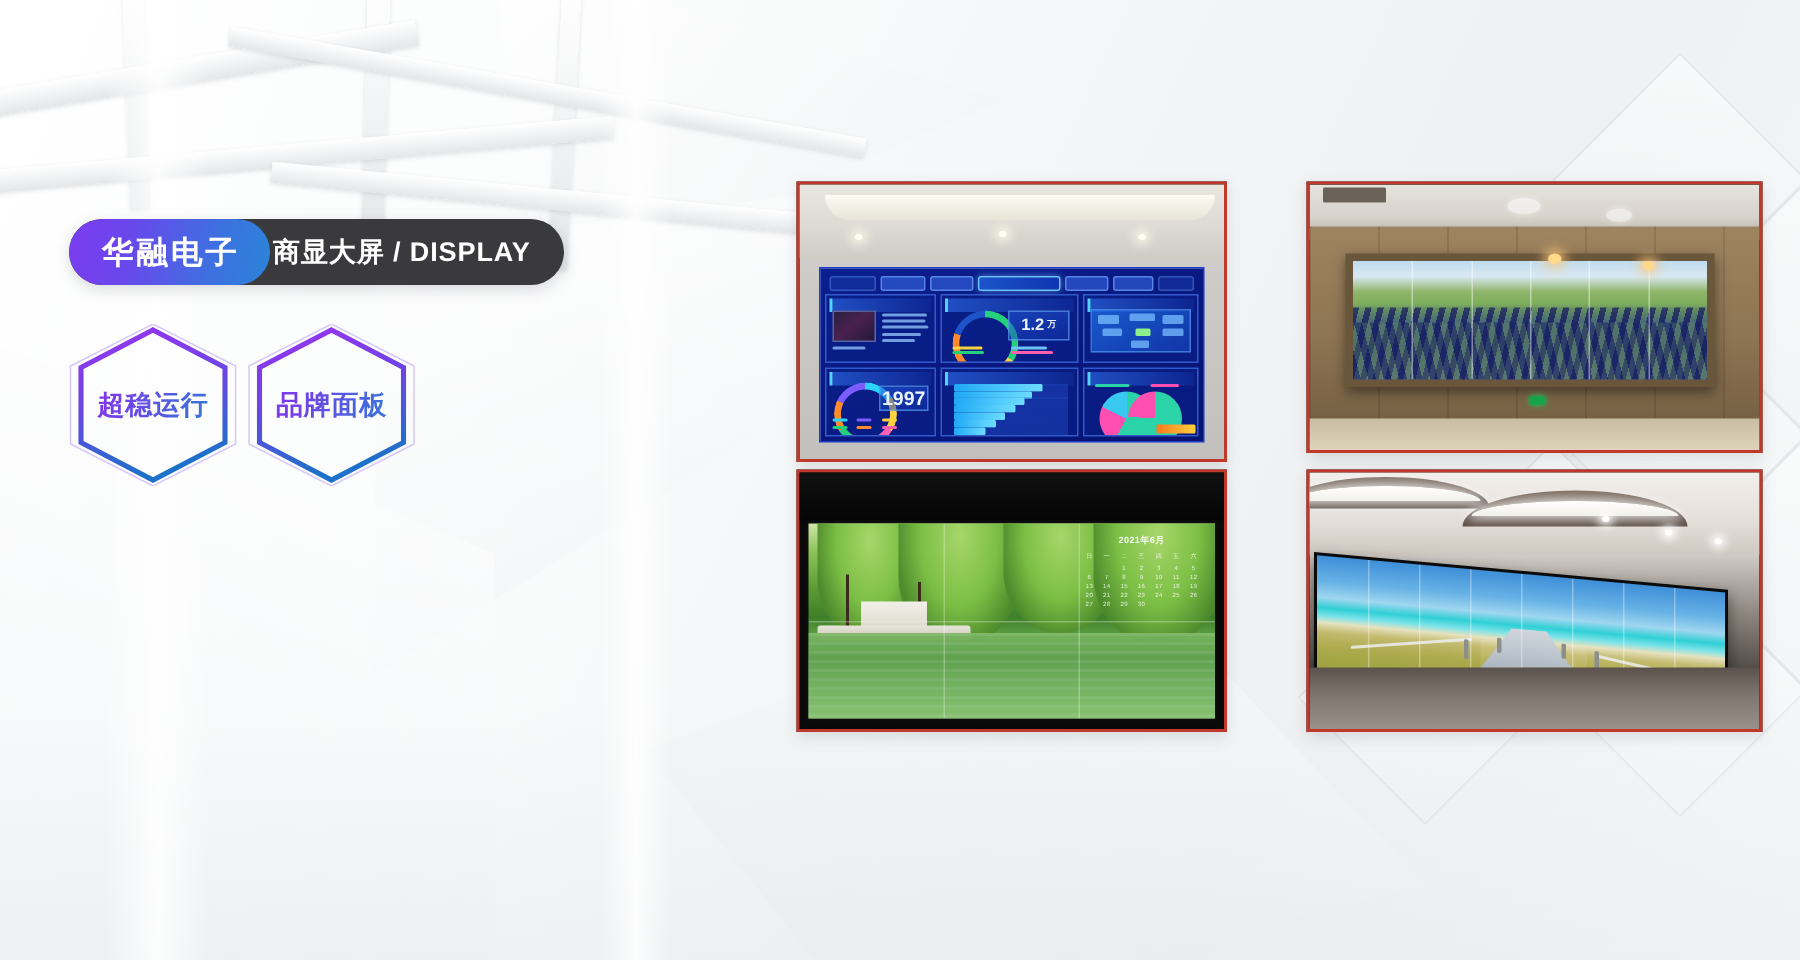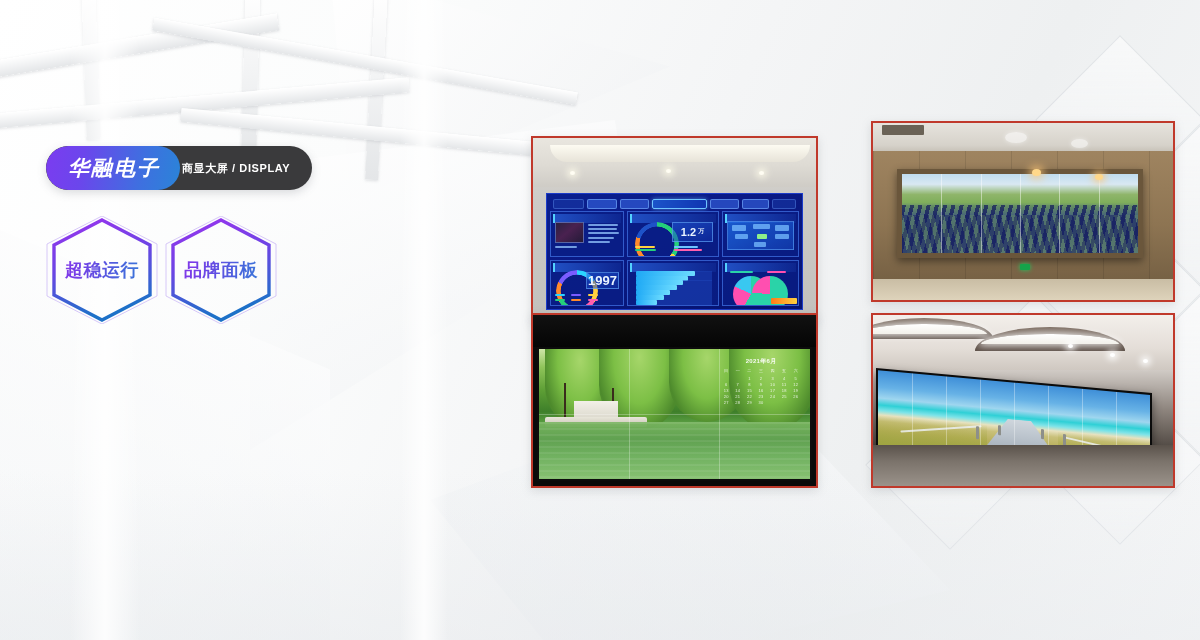--- a/index.html
+++ b/index.html
@@ -72,26 +72,26 @@
     background:#3a3a3c;
     overflow:hidden;
     box-shadow:0 3px 10px rgba(90,95,105,.22);
   }
   .badge-brand {
     display:flex; align-items:center; justify-content:center;
     padding:0 20px 0 22px;
     border-radius:22px;
     background:linear-gradient(100deg,#7b3cf0 0%,#6b46ec 28%,#3f6fe0 70%,#2a84d8 100%);
     color:#fff; font-size:21px; font-weight:bold; letter-spacing:2px;
-    position:relative; z-index:2;font-style:italic;
+    position:relative; z-index:2;
   }
   .badge-sub {
     display:flex; align-items:center;
     padding:0 22px 0 16px; margin-left:-14px;
-    color:#ffffff; font-size:11px; font-weight:bold; letter-spacing:.6px;
+    color:#ffffff; font-size:18px; font-weight:bold; letter-spacing:.6px;
   }
 
   
   .headline {
     margin-top:26px;
     font-size:49px; font-weight:bold; letter-spacing:1px;
     color:#3c3f44; line-height:1.05; white-space:nowrap;
   }
   .subhead {
     margin-top:12px;
@@ -112,21 +112,21 @@
   }
 
   
   .photo {
     position:absolute; z-index:6;
     border:2px solid #c0392b;
     background:#111;
     overflow:hidden;
     box-shadow:0 3px 9px rgba(120,125,132,.22);
   }
-  .ph-tl { left:531px; top:136px; width:287px; height:187px; }
+  .ph-tl { left:531px; top:121px; width:287px; height:187px; }
   .ph-tr { left:871px; top:121px; width:304px; height:181px; }
   .ph-bl { left:531px; top:313px; width:287px; height:175px; }
   .ph-br { left:871px; top:313px; width:304px; height:175px; }
   .ph-inner { position:absolute; inset:0; }
 
   
   .room1 { position:absolute; inset:0; background:linear-gradient(180deg,#d9d7d2 0%,#cdcbc7 34%,#c2c0bc 100%); }
   .ceil1 { position:absolute; left:0; top:0; width:100%; height:27%;
            background:linear-gradient(180deg,#e9e6df 0%,#dedbd4 55%,#cfccc6 100%); }
   .ceil1cove { position:absolute; left:6%; top:4%; width:92%; height:9%;

